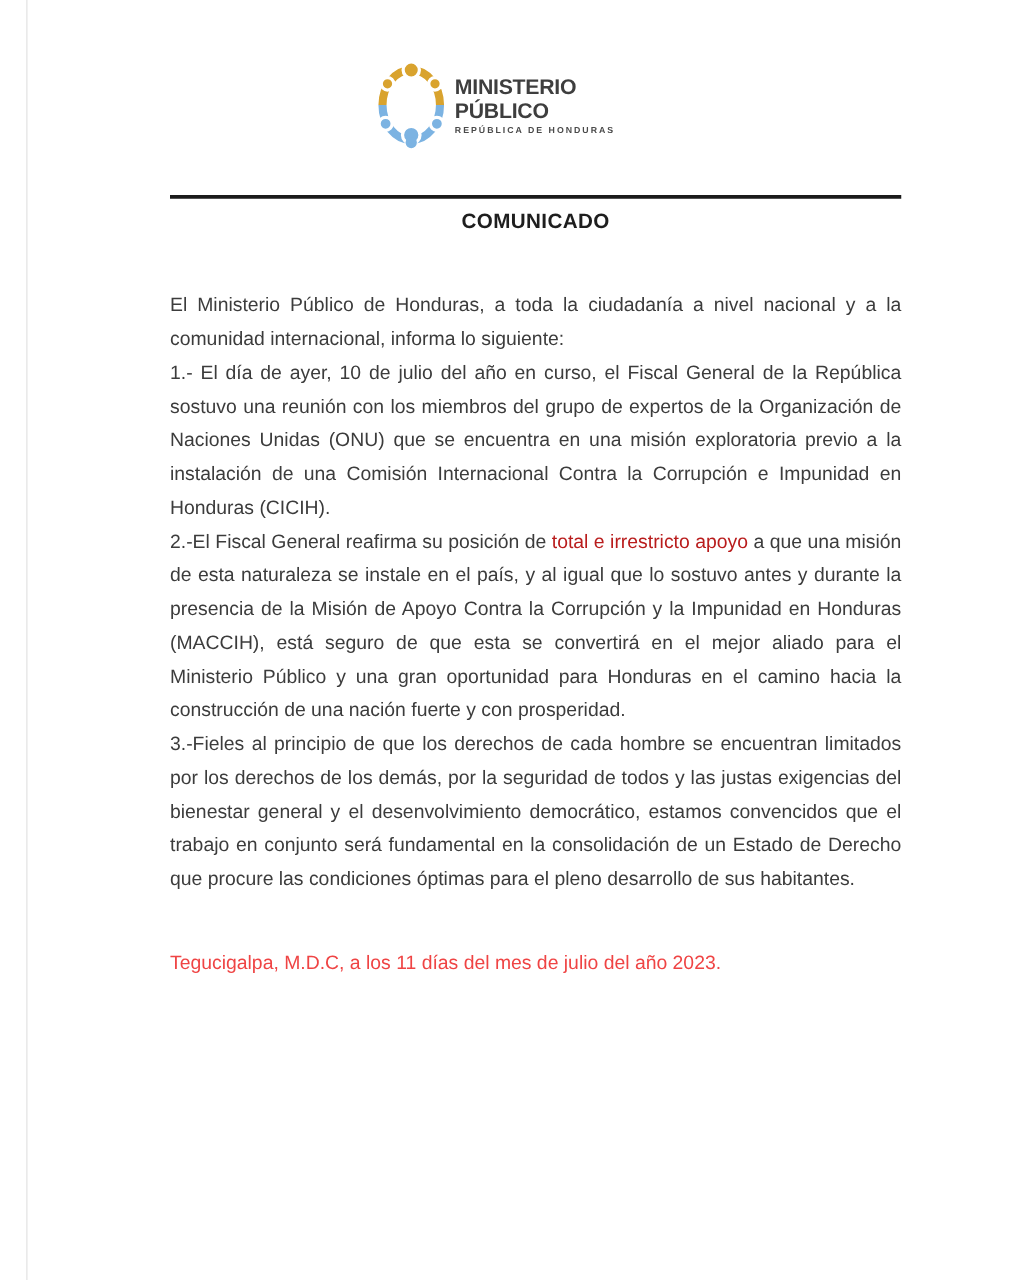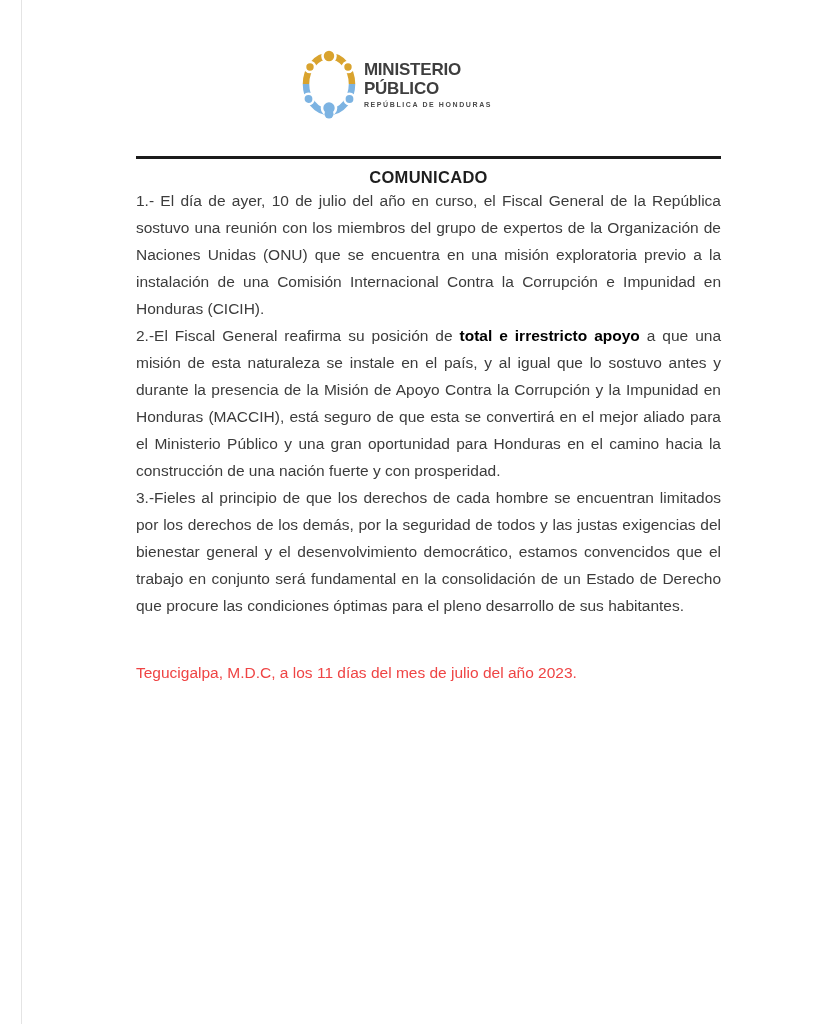--- a/index.html
+++ b/index.html
@@ -80,22 +80,22 @@
   }
   .para {
   }
   .body-text {
     font-size: 15.5px;
     line-height: 27px;
     text-align: justify;
     color: #3c3c3c;
   }
   .body-text strong {
-    font-weight: bold;
-    color: #000000;
+    font-weight: normal;
+    color: #b91c1c;
   }
   .dateline {
     margin-top: 40px;
     font-size: 15.5px;
     line-height: 27px;
     text-align: left;
     color: #ef4444;
   }
 </style>
 </head>
@@ -123,20 +123,21 @@
       <span class="logo-name">PÚBLICO</span>
       <span class="logo-sub">REPÚBLICA DE HONDURAS</span>
     </div>
   </div>
 
   <div class="content">
     <div class="rule"></div>
 
     <div class="doc-title">COMUNICADO</div>
 
+    <div class="body-text intro">El Ministerio Público de Honduras, a toda la ciudadanía a nivel nacional y a la comunidad internacional, informa lo siguiente:</div>
 
     <div class="body-text para">1.- El día de ayer, 10 de julio del año en curso, el Fiscal General de la República sostuvo una reunión con los miembros del grupo de expertos de la Organización de Naciones Unidas (ONU) que se encuentra en una misión exploratoria previo a la instalación de una Comisión Internacional Contra la Corrupción e Impunidad en Honduras (CICIH).</div>
 
     <div class="body-text para"><span>2.-El Fiscal General reafirma su posición de </span><strong>total e irrestricto apoyo</strong><span> a que una misión de esta naturaleza se instale en el país, y al igual que lo sostuvo antes y durante la presencia de la Misión de Apoyo Contra la Corrupción y la Impunidad en Honduras (MACCIH), está seguro de que esta se convertirá en el mejor aliado para el Ministerio Público y una gran oportunidad para Honduras en el camino hacia la construcción de una nación fuerte y con prosperidad.</span></div>
 
     <div class="body-text para">3.-Fieles al principio de que los derechos de cada hombre se encuentran limitados por los derechos de los demás, por la seguridad de todos y las justas exigencias del bienestar general y el desenvolvimiento democrático, estamos convencidos que el trabajo en conjunto será fundamental en la consolidación de un Estado de Derecho que procure las condiciones óptimas para el pleno desarrollo de sus habitantes.</div>
 
     <div class="dateline">Tegucigalpa, M.D.C, a los 11 días del mes de julio del año 2023.</div>
   </div>
 </div>

